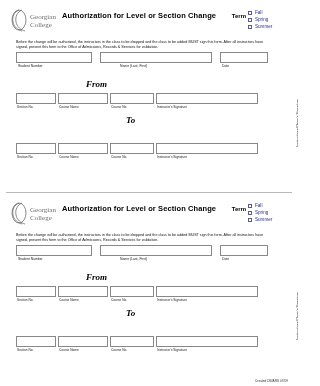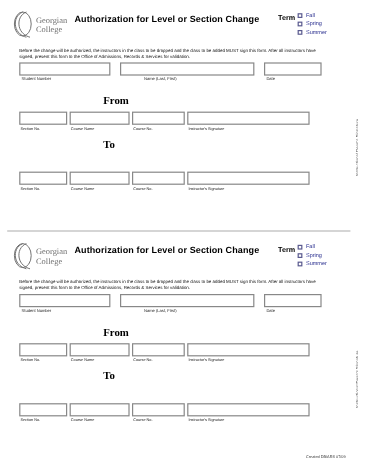--- a/index.html
+++ b/index.html
@@ -132,24 +132,25 @@
   .c1 { left: 2px; }
   .c2 { left: 104px; }
   .c3 { left: 206px; }
 
   
   .section-head {
     position: absolute;
     left: 86px;
     font-size: 9px;
     font-weight: bold;
+    font-style: italic;
     font-family: "Liberation Serif", serif;
   }
   .from-head { top: 79px; }
-  .to-head   { top: 115px; }
+  .to-head   { top: 115px; margin-left: 40px; }
 
   
   .ctable {
     position: absolute;
     left: 16px;
     width: 242px;
     height: 14px;
   }
   .ctable .cell {
     position: absolute;

